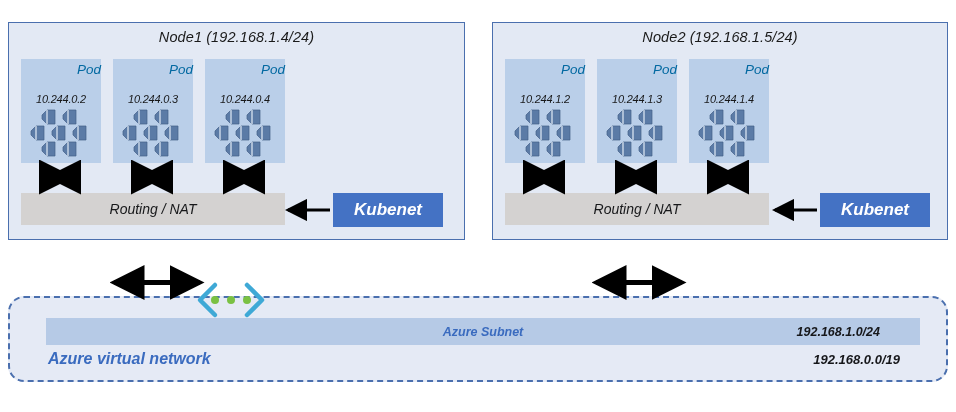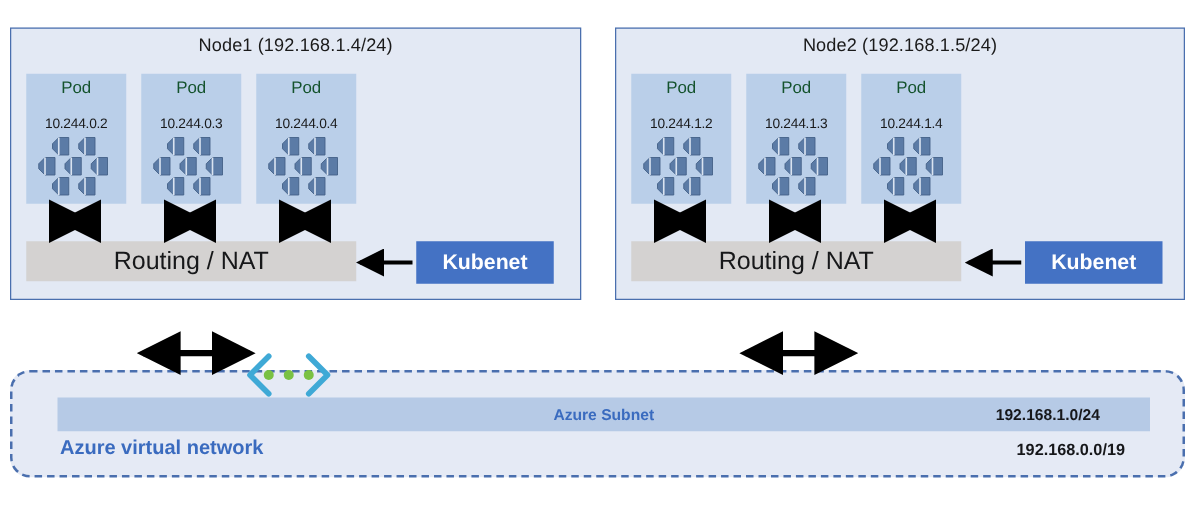--- a/index.html
+++ b/index.html
@@ -12,20 +12,21 @@
     width: 956px; height: 412px;
     font-family: "Liberation Sans", "DejaVu Sans", sans-serif;
     overflow: hidden;
     position: relative;
   }
   #canvas {
     position: absolute;
     left: 0; top: 0;
     width: 956px; height: 380px;
     background: #ffffff;
+    font-style: italic;
   }
 
   
   .node-box {
     position: absolute;
     background: #e3e9f4;
     border: 1.5px solid #4a6fae;
     top: 22px;
     height: 218px;
   }
@@ -44,23 +45,23 @@
 
   
   .pod-card {
     position: absolute;
     top: 36px;
     width: 80px;
     height: 104px;
     background: #bacfe9;
   }
   .pod-label {
-    text-align: center;
+    text-align: right;
     font-size: 13.5px;
-    color: #14532d;
+    color: #0369a1;
     margin-top: 4px;
     line-height: 1.05;
   }
   .pod-ip {
     text-align: center;
     font-size: 11px;
     color: #18191a;
     line-height: 1.1;
     margin-top: 16px;
     letter-spacing: -.2px;
@@ -73,21 +74,21 @@
   
   .routing-bar {
     position: absolute;
     top: 170px;
     height: 32px;
     background: #d4d2d1;
   }
   .routing-label {
     width: 100%; height: 100%;
     display: flex; align-items: center; justify-content: center;
-    font-size: 20px;
+    font-size: 14px;
     color: #17181a;
   }
 
   
   .kubenet-box {
     position: absolute;
     top: 193px;
     width: 110px;
     height: 34px;
     background: #4472c4;

